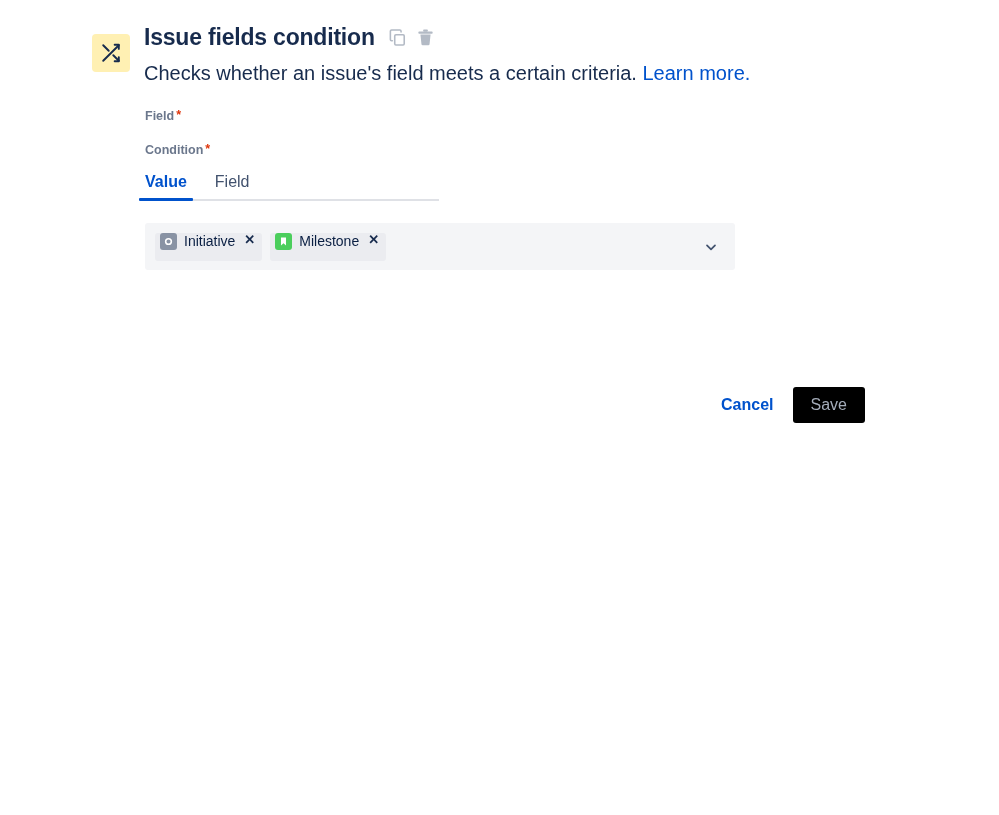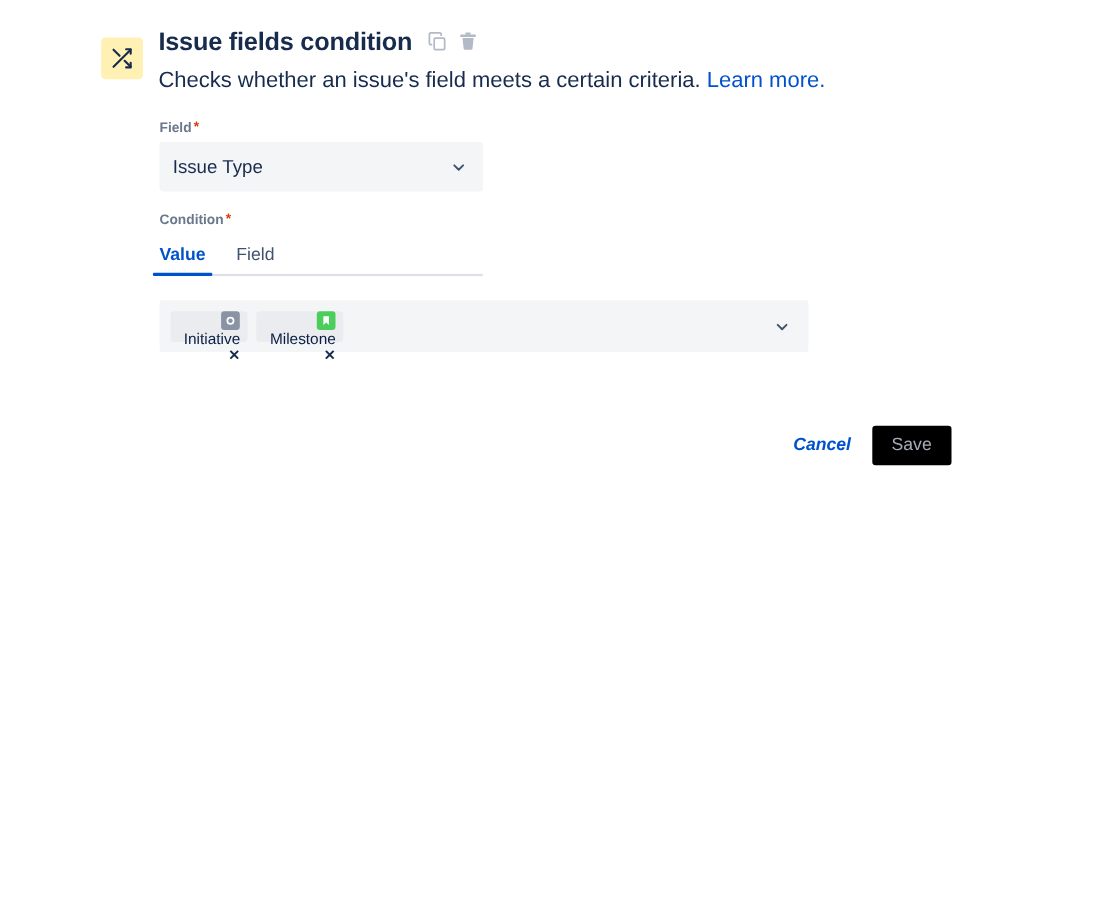--- a/index.html
+++ b/index.html
@@ -200,26 +200,25 @@
   }
   .chips {
     flex: 1;
     display: flex;
     align-items: center;
     gap: 8px;
     flex-wrap: wrap;
   }
   .chip {
     display: flex;
-    align-items: flex-end;
+    align-items: flex-start;
     background: #EBECF0;
     border-radius: 3px;
     height: 28px;
     padding: 0 7px 0 5px;
-    flex-direction: column;
   }
   .chip-icon {
     width: 17px;
     height: 17px;
     border-radius: 3px;
     display: flex;
     align-items: center;
     justify-content: center;
     flex: none;
   }
@@ -256,21 +255,20 @@
   .btn-cancel {
     background: none;
     border: none;
     font-family: inherit;
     font-size: 16px;
     font-weight: bold;
     color: #0052CC;
     cursor: pointer;
     padding: 8px 10px;
     margin-right: 9px;
-    font-style: italic;
   }
   .btn-save {
     background: #000000;
     border: none;
     border-radius: 3px;
     font-family: inherit;
     font-size: 16px;
     color: #A5ADBA;
     padding: 9px 18px;
     cursor: default;
@@ -320,28 +318,20 @@
     </div>
   </div>
 
   <div class="form">
 
     <div class="group">
       <div class="field-label">
         <span>Field</span>
         <span class="req">*</span>
       </div>
-      <div class="select-box">
-        <span class="select-value">Issue Type</span>
-        <span class="chev">
-          <svg width="16" height="16" viewBox="0 0 24 24" fill="none" stroke="#42526E" stroke-width="2.6" stroke-linecap="round" stroke-linejoin="round">
-            <polyline points="6 9.5 12 15.5 18 9.5"></polyline>
-          </svg>
-        </span>
-      </div>
     </div>
 
     <div class="group second">
       <div class="field-label">
         <span>Condition</span>
         <span class="req">*</span>
       </div>
     </div>
 
     <div class="tabs">

